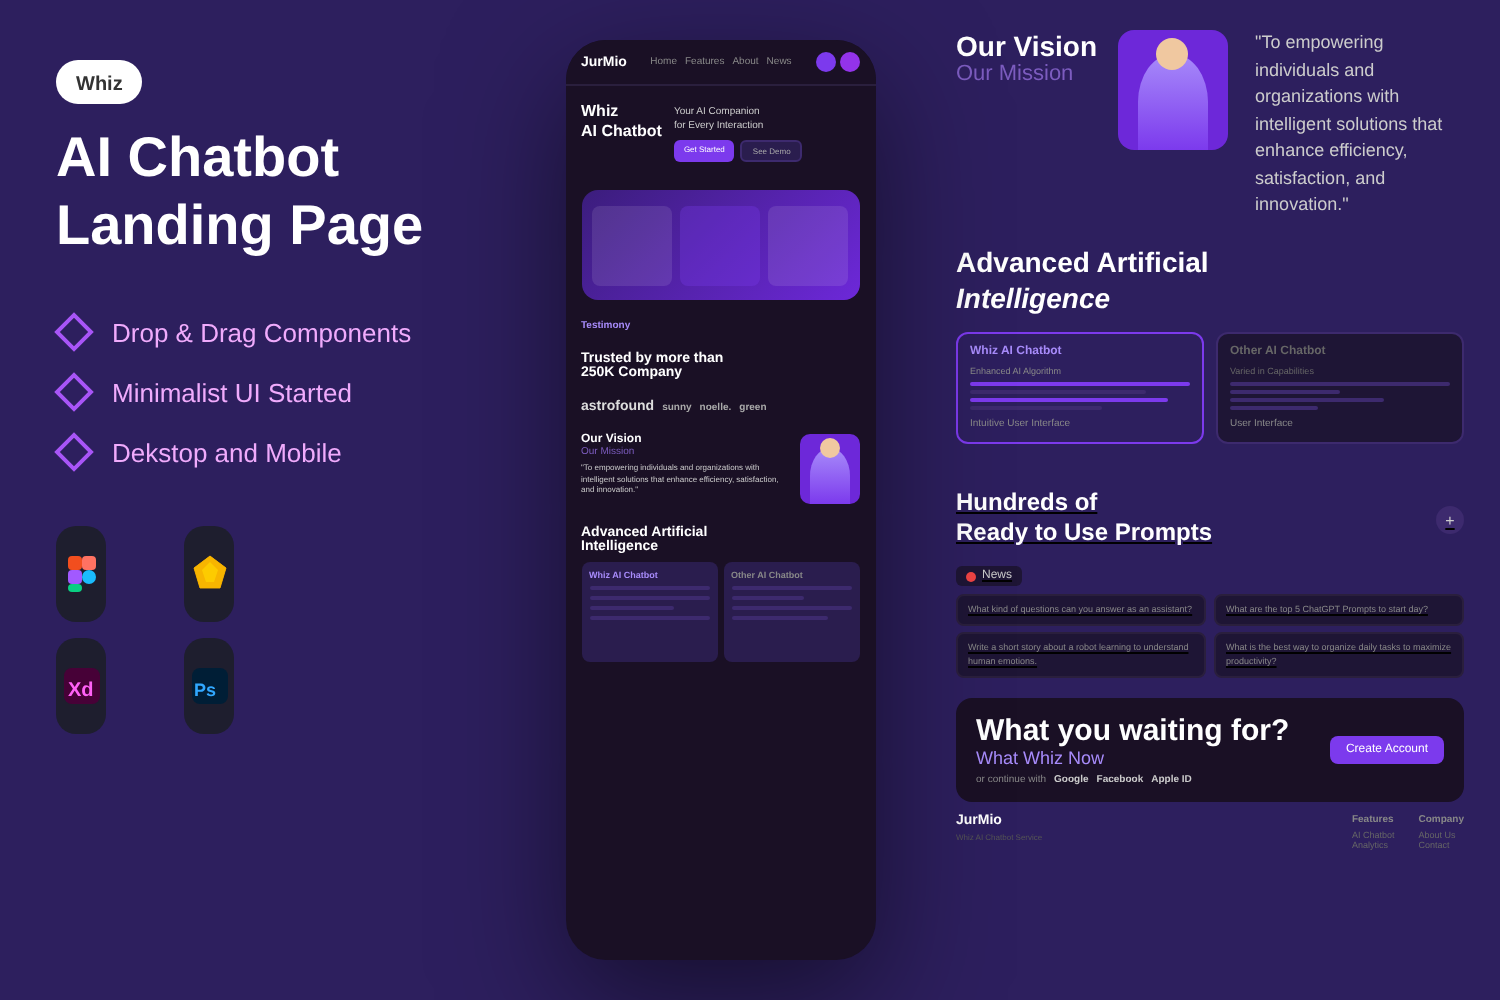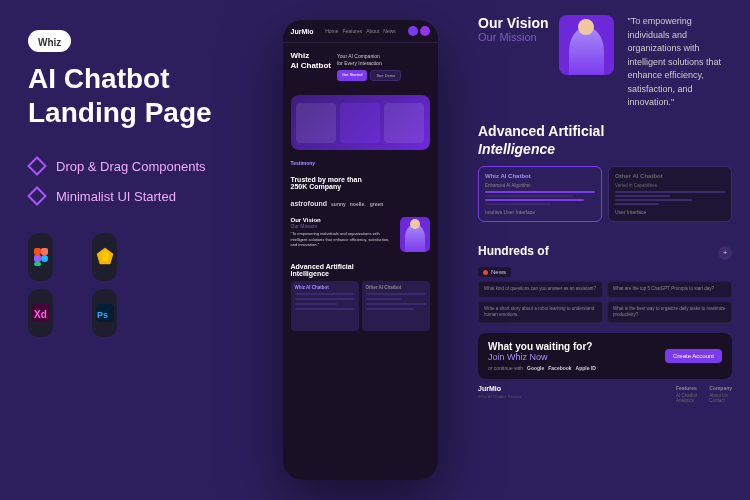--- a/index.html
+++ b/index.html
@@ -352,20 +352,21 @@
     }
     .ai-comp-line.purple { background: #7c3aed; }
     .ai-comp-label {
       color: #888;
       font-size: 5px;
       margin-top: 4px;
     }
 
     .prompts-section {
       margin-bottom: 10px;
+      text-decoration: underline;
     }
     .prompts-header {
       display: flex;
       align-items: center;
       justify-content: space-between;
       margin-bottom: 6px;
     }
     .news-badge {
       display: flex;
       align-items: center;
@@ -420,21 +421,21 @@
     .join-section {
       background: #1a1025;
       border-radius: 8px;
       padding: 8px 10px;
       display: flex;
       align-items: center;
       justify-content: space-between;
     }
     .join-title {
       color: white;
-      font-size: 10px;
+      font-size: 15px;
       font-weight: 700;
     }
     .join-subtitle {
       color: #a78bfa;
       font-size: 9px;
     }
     .join-btn {
       background: #7c3aed;
       color: white;
       border: none;
@@ -497,20 +498,26 @@
       <div class="feature-icon">
         <span class="diamond-icon"></span>
       </div>
       <span class="feature-text">Drop &amp; Drag Components</span>
     </div>
     <div class="feature-item">
       <div class="feature-icon">
         <span class="diamond-icon"></span>
       </div>
       <span class="feature-text">Minimalist UI Started</span>
+    </div>
+    <div class="feature-item">
+      <div class="feature-icon">
+        <span class="diamond-icon"></span>
+      </div>
+      <span class="feature-text">Dekstop and Mobile</span>
     </div>
   </div>
   <div class="tool-icons">
     <div class="tool-icon-box figma-box">
       <svg width="22" height="22" viewBox="0 0 22 22" fill="none">
         <rect x="4" y="2" width="7" height="7" rx="2" fill="#F24E1E"></rect>
         <rect x="11" y="2" width="7" height="7" rx="2" fill="#FF7262"></rect>
         <rect x="4" y="9" width="7" height="7" rx="2" fill="#A259FF"></rect>
         <rect x="4" y="16" width="7" height="4" rx="2" fill="#0ACF83"></rect>
         <circle cx="14.5" cy="12.5" r="3.5" fill="#1ABCFE"></circle>
@@ -671,20 +678,21 @@
         <div class="ai-comp-label">User Interface</div>
       </div>
     </div>
   </div>
 
   <div class="prompts-section">
     <div class="prompts-header">
       <div>
         <div class="right-section-title" style="font-size:12px;margin-bottom:2px;">
           <span>Hundreds of</span><br>
+          <span>Ready to Use Prompts</span>
         </div>
       </div>
       <div class="expand-btn">
         <span style="color:#ccc;font-size:8px;">+</span>
       </div>
     </div>
     <div class="news-badge" style="width:fit-content;margin-bottom:4px;">
       <div class="news-dot"></div>
       <span class="news-text">News</span>
     </div>
@@ -704,21 +712,21 @@
         <div class="prompt-box">
           <div class="prompt-box-text">What is the best way to organize daily tasks to maximize productivity?</div>
         </div>
       </div>
     </div>
   </div>
 
   <div class="join-section">
     <div>
       <div class="join-title">What you waiting for?</div>
-      <div class="join-subtitle">Join Whiz Now</div>
+      <div class="join-subtitle">What Whiz Now</div>
       <div class="social-login">
         <span class="social-text">or continue with</span>
         <span class="social-btn">Google</span>
         <span class="social-btn">Facebook</span>
         <span class="social-btn">Apple ID</span>
       </div>
     </div>
     <button class="join-btn">Create Account</button>
   </div>
 

